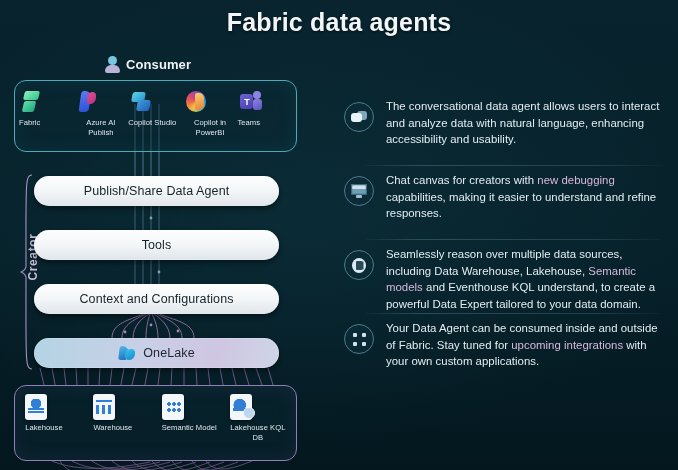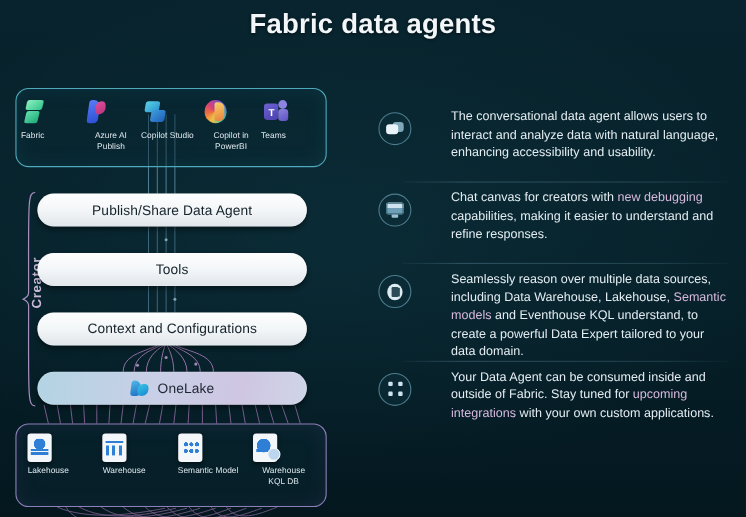--- a/index.html
+++ b/index.html
@@ -410,21 +410,20 @@
   .bi-grid span:nth-child(3) { left: 1px; bottom: 1px; }
   .bi-grid span:nth-child(4) { right: 1px; bottom: 1px; }
 
   .feat-text {
     font-size: 11.4px;
     line-height: 16.5px;
     color: #e4edf2;
     padding-top: 6px;
     padding-right: 4px;
     letter-spacing: 0.02px;
-    margin-left: 24px;
   }
   .hl { color: #d7b9dd; }
 </style>
 </head>
 <body>
 
 <div class="bg-vignette"></div>
 
 <div class="slide-title">Fabric data agents</div>
 
@@ -497,20 +496,27 @@
       <path d="M112 413 C 130 428, 152 423, 182 414"></path>
       <path d="M132 413 C 148 428, 168 423, 196 414"></path>
       <path d="M152 413 C 166 429, 186 423, 210 414"></path>
       <path d="M172 413 C 184 429, 202 422, 224 414"></path>
       <path d="M192 413 C 202 428, 218 421, 238 414"></path>
       <path d="M60 413 C 70 430, 100 432, 128 422"></path>
       <path d="M206 413 C 216 427, 234 420, 252 413"></path>
     </g>
   </svg>
 
+  <div class="consumer-head">
+    <div class="consumer-icon">
+      <div class="head"></div>
+        <div class="body"></div>
+    </div>
+    <div class="consumer-label">Consumer</div>
+  </div>
 
   <div class="app-card consumer-card">
     <div class="app-row">
       <div class="app-item">
         <div class="app-glyph g-fabric"></div>
         <div class="app-name">Fabric</div>
       </div>
       <div class="app-item">
         <div class="app-glyph g-foundry"></div>
         <div class="app-name">Azure AI Publish</div>
@@ -571,21 +577,21 @@
       <div class="app-item">
         <div class="g-tile g-sem">
             <div class="mark"></div>
           </div>
         <div class="app-name">Semantic Model</div>
       </div>
       <div class="app-item">
         <div class="g-tile g-ev">
             <div class="mark"></div>
           </div>
-        <div class="app-name">Warehouse KQL DB</div>
+        <div class="app-name">Lakehouse KQL DB</div>
       </div>
     </div>
   </div>
 </div>
 
 <div class="features">
 
   <div class="feature">
     <div class="feat-badge">
       <div class="bg-inner">

